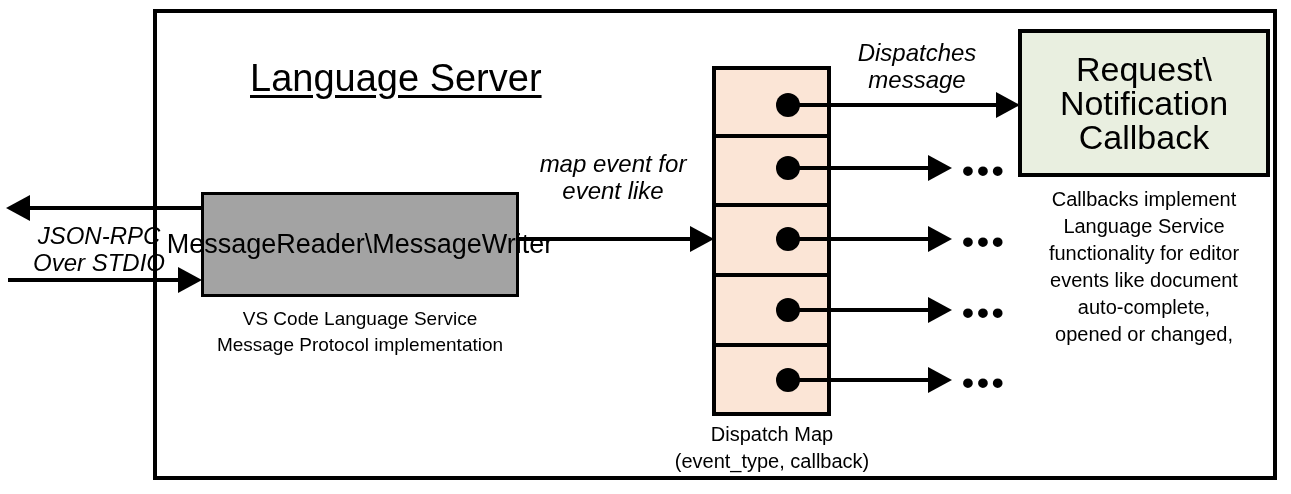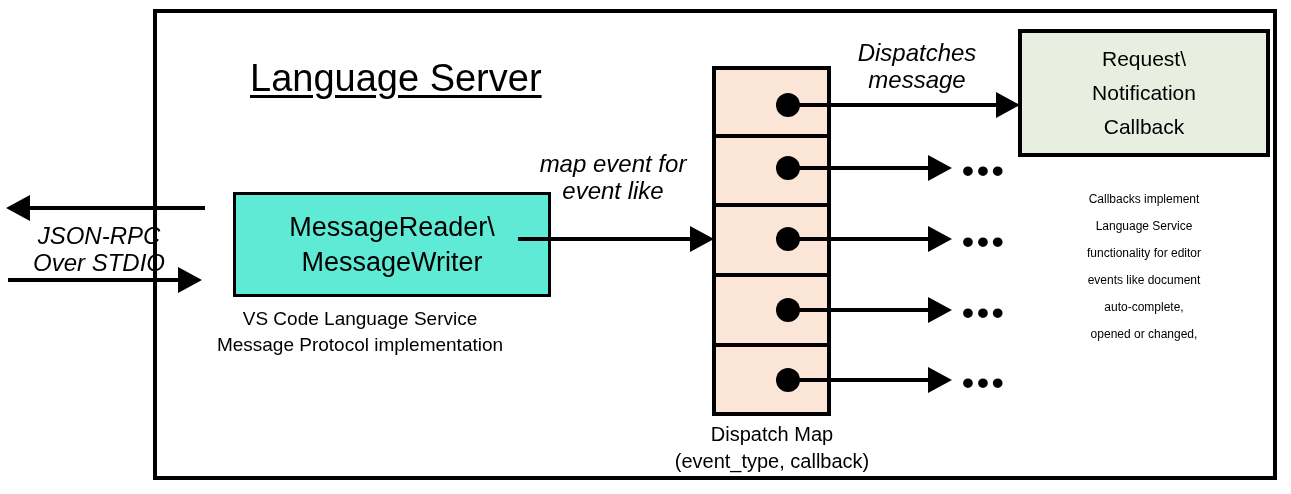--- a/index.html
+++ b/index.html
@@ -33,31 +33,30 @@
     text-decoration: underline;
     text-underline-offset: 4px;
     white-space: nowrap;
     text-align: left;
   }
 
   
   #mrw-box {
     left: 201px; top: 192px;
     width: 318px; height: 105px;
-    background: #5eead4;
+    background: #a3a3a3;
     border: 3px solid #000000;
     box-sizing: border-box;
     display: flex;
-    flex-direction: column;
+    flex-direction: row;
     align-items: center;
     justify-content: center;
     font-size: 27px;
     line-height: 35px;
     text-align: center;
-    margin-left: 32px;
   }
   #mrw-caption {
     left: 185px; top: 306px;
     width: 350px;
     text-align: center;
     font-size: 19px;
     line-height: 26px;
   }
 
   
@@ -86,37 +85,37 @@
     left: 636px; top: 421px;
     width: 272px;
     text-align: center;
     font-size: 20px;
     line-height: 27px;
   }
 
   
   #callback-box {
     left: 1018px; top: 29px;
-    width: 252px; height: 128px;
+    width: 252px; height: 148px;
     background: #E9EFE0;
     border: 4px solid #000000;
     box-sizing: border-box;
     display: flex;
     flex-direction: column;
     align-items: center;
     justify-content: center;
-    font-size: 21px;
+    font-size: 34px;
     line-height: 34px;
     text-align: center;
   }
   #callback-caption {
     left: 1010px; top: 186px;
     width: 268px;
     text-align: center;
-    font-size: 12px;
+    font-size: 20px;
     line-height: 27px;
   }
 
   
   .hline {
     position: absolute;
     height: 4px;
     background: #000000;
   }
   .arrowhead-right {

